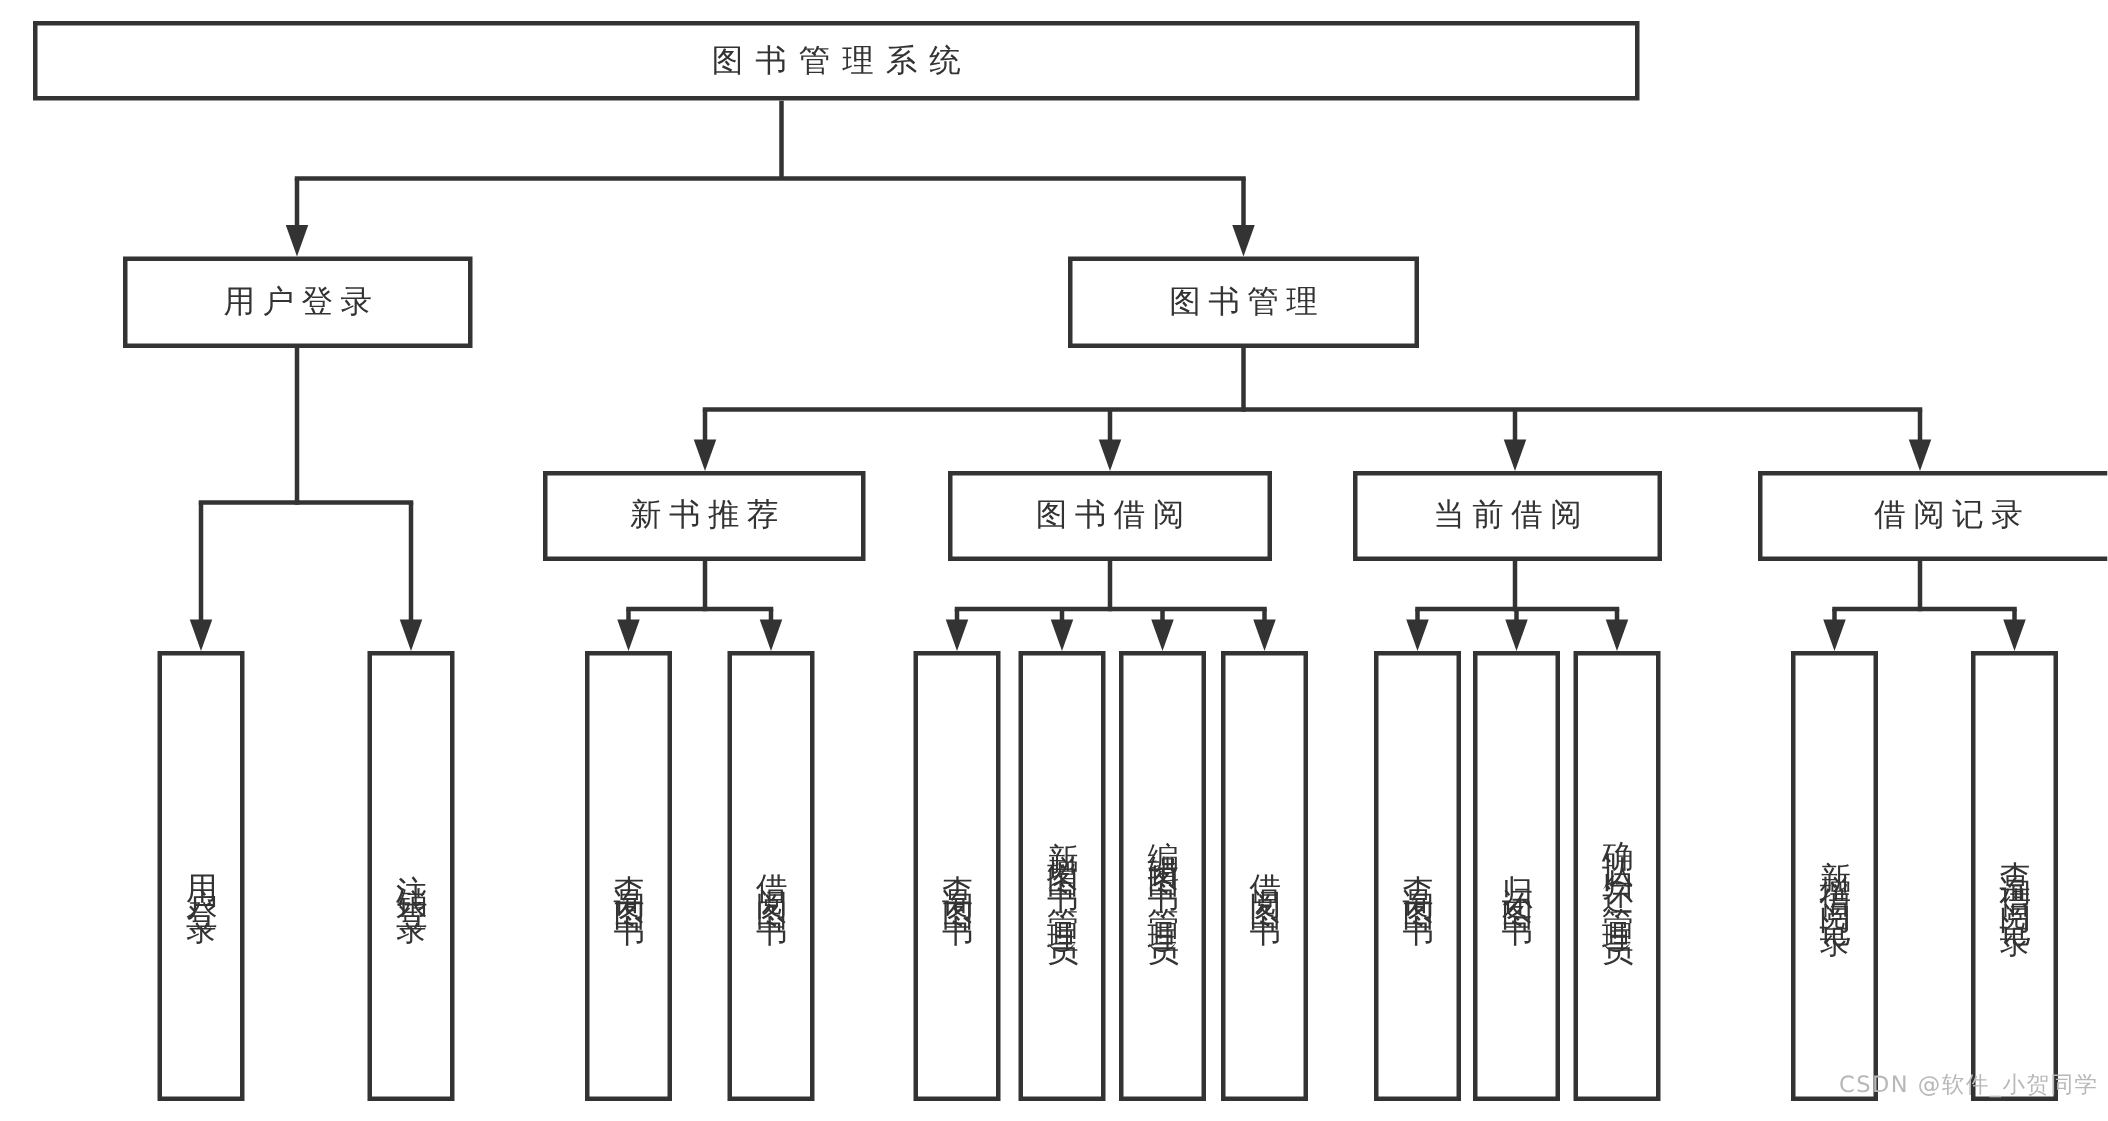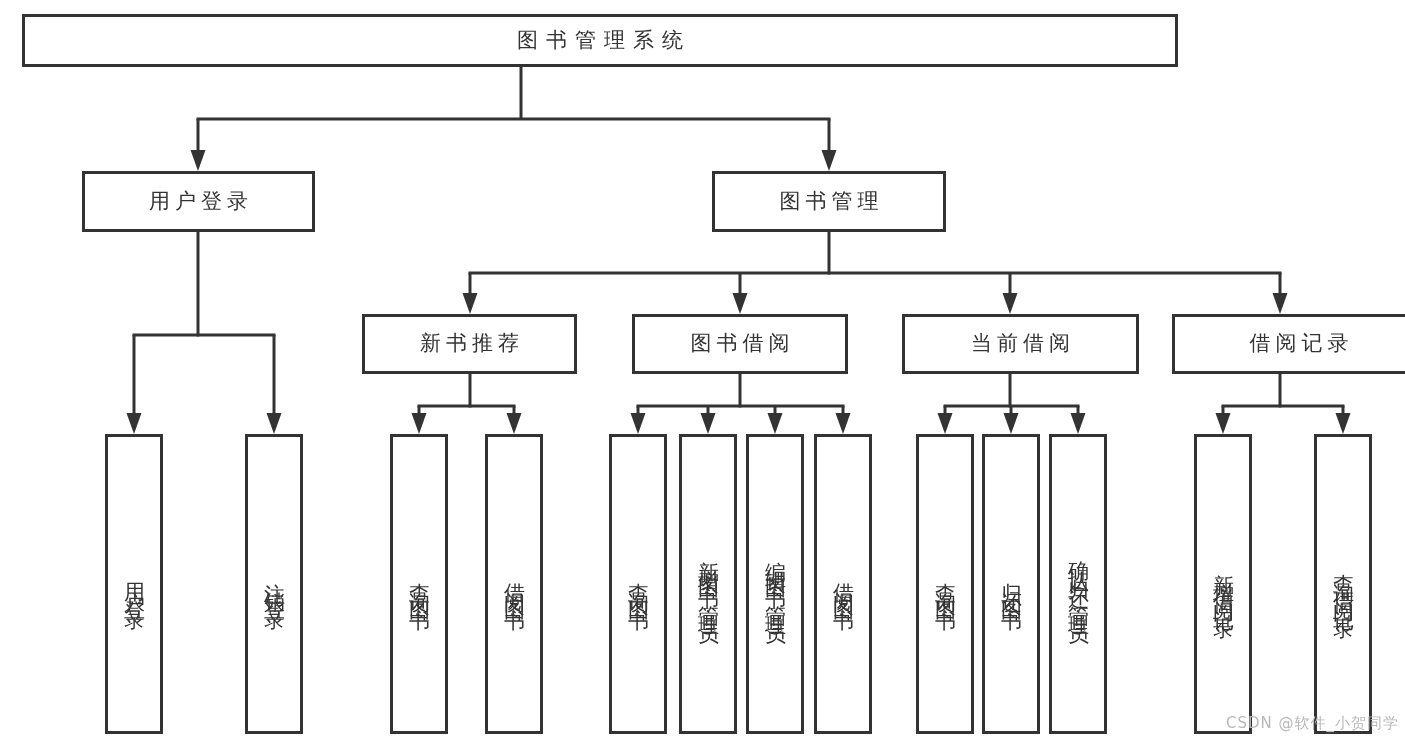--- a/index.html
+++ b/index.html
@@ -47,27 +47,27 @@
     text-align: center;
   }
   .box .hlabel {
     font-size: 21px;
     letter-spacing: 5px;
     text-indent: 5px;
     white-space: nowrap;
     line-height: 1.2;
   }
   .box.root-box .hlabel { letter-spacing: 8px; text-indent: 8px; }
-  .root-box  { left: 22px;  top: 14px;  width: 1156px; height: 53px; text-align: center; }
+  .root-box  { left: 22px;  top: 14px;  width: 1071px; height: 53px; text-align: center; }
   .l2-a      { left: 82px;  top: 171px; width: 233px; height: 61px; }
   .l2-b      { left: 712px; top: 171px; width: 234px; height: 61px; }
   .l3        { top: 314px; height: 60px; }
   .l3-a { left: 362px;  width: 215px; }
   .l3-b { left: 632px;  width: 216px; }
-  .l3-c { left: 902px;  width: 237px; text-align: center; }
+  .l3-c { left: 902px;  width: 206px; text-align: center; }
   .l3-d { left: 1172px; width: 254px; }
   .leaf {
     top: 434px;
     width: 58px;
     height: 300px;
   }
   .leaf .vlabel {
     writing-mode: vertical-rl;
     text-orientation: mixed;
     font-size: 21px;

